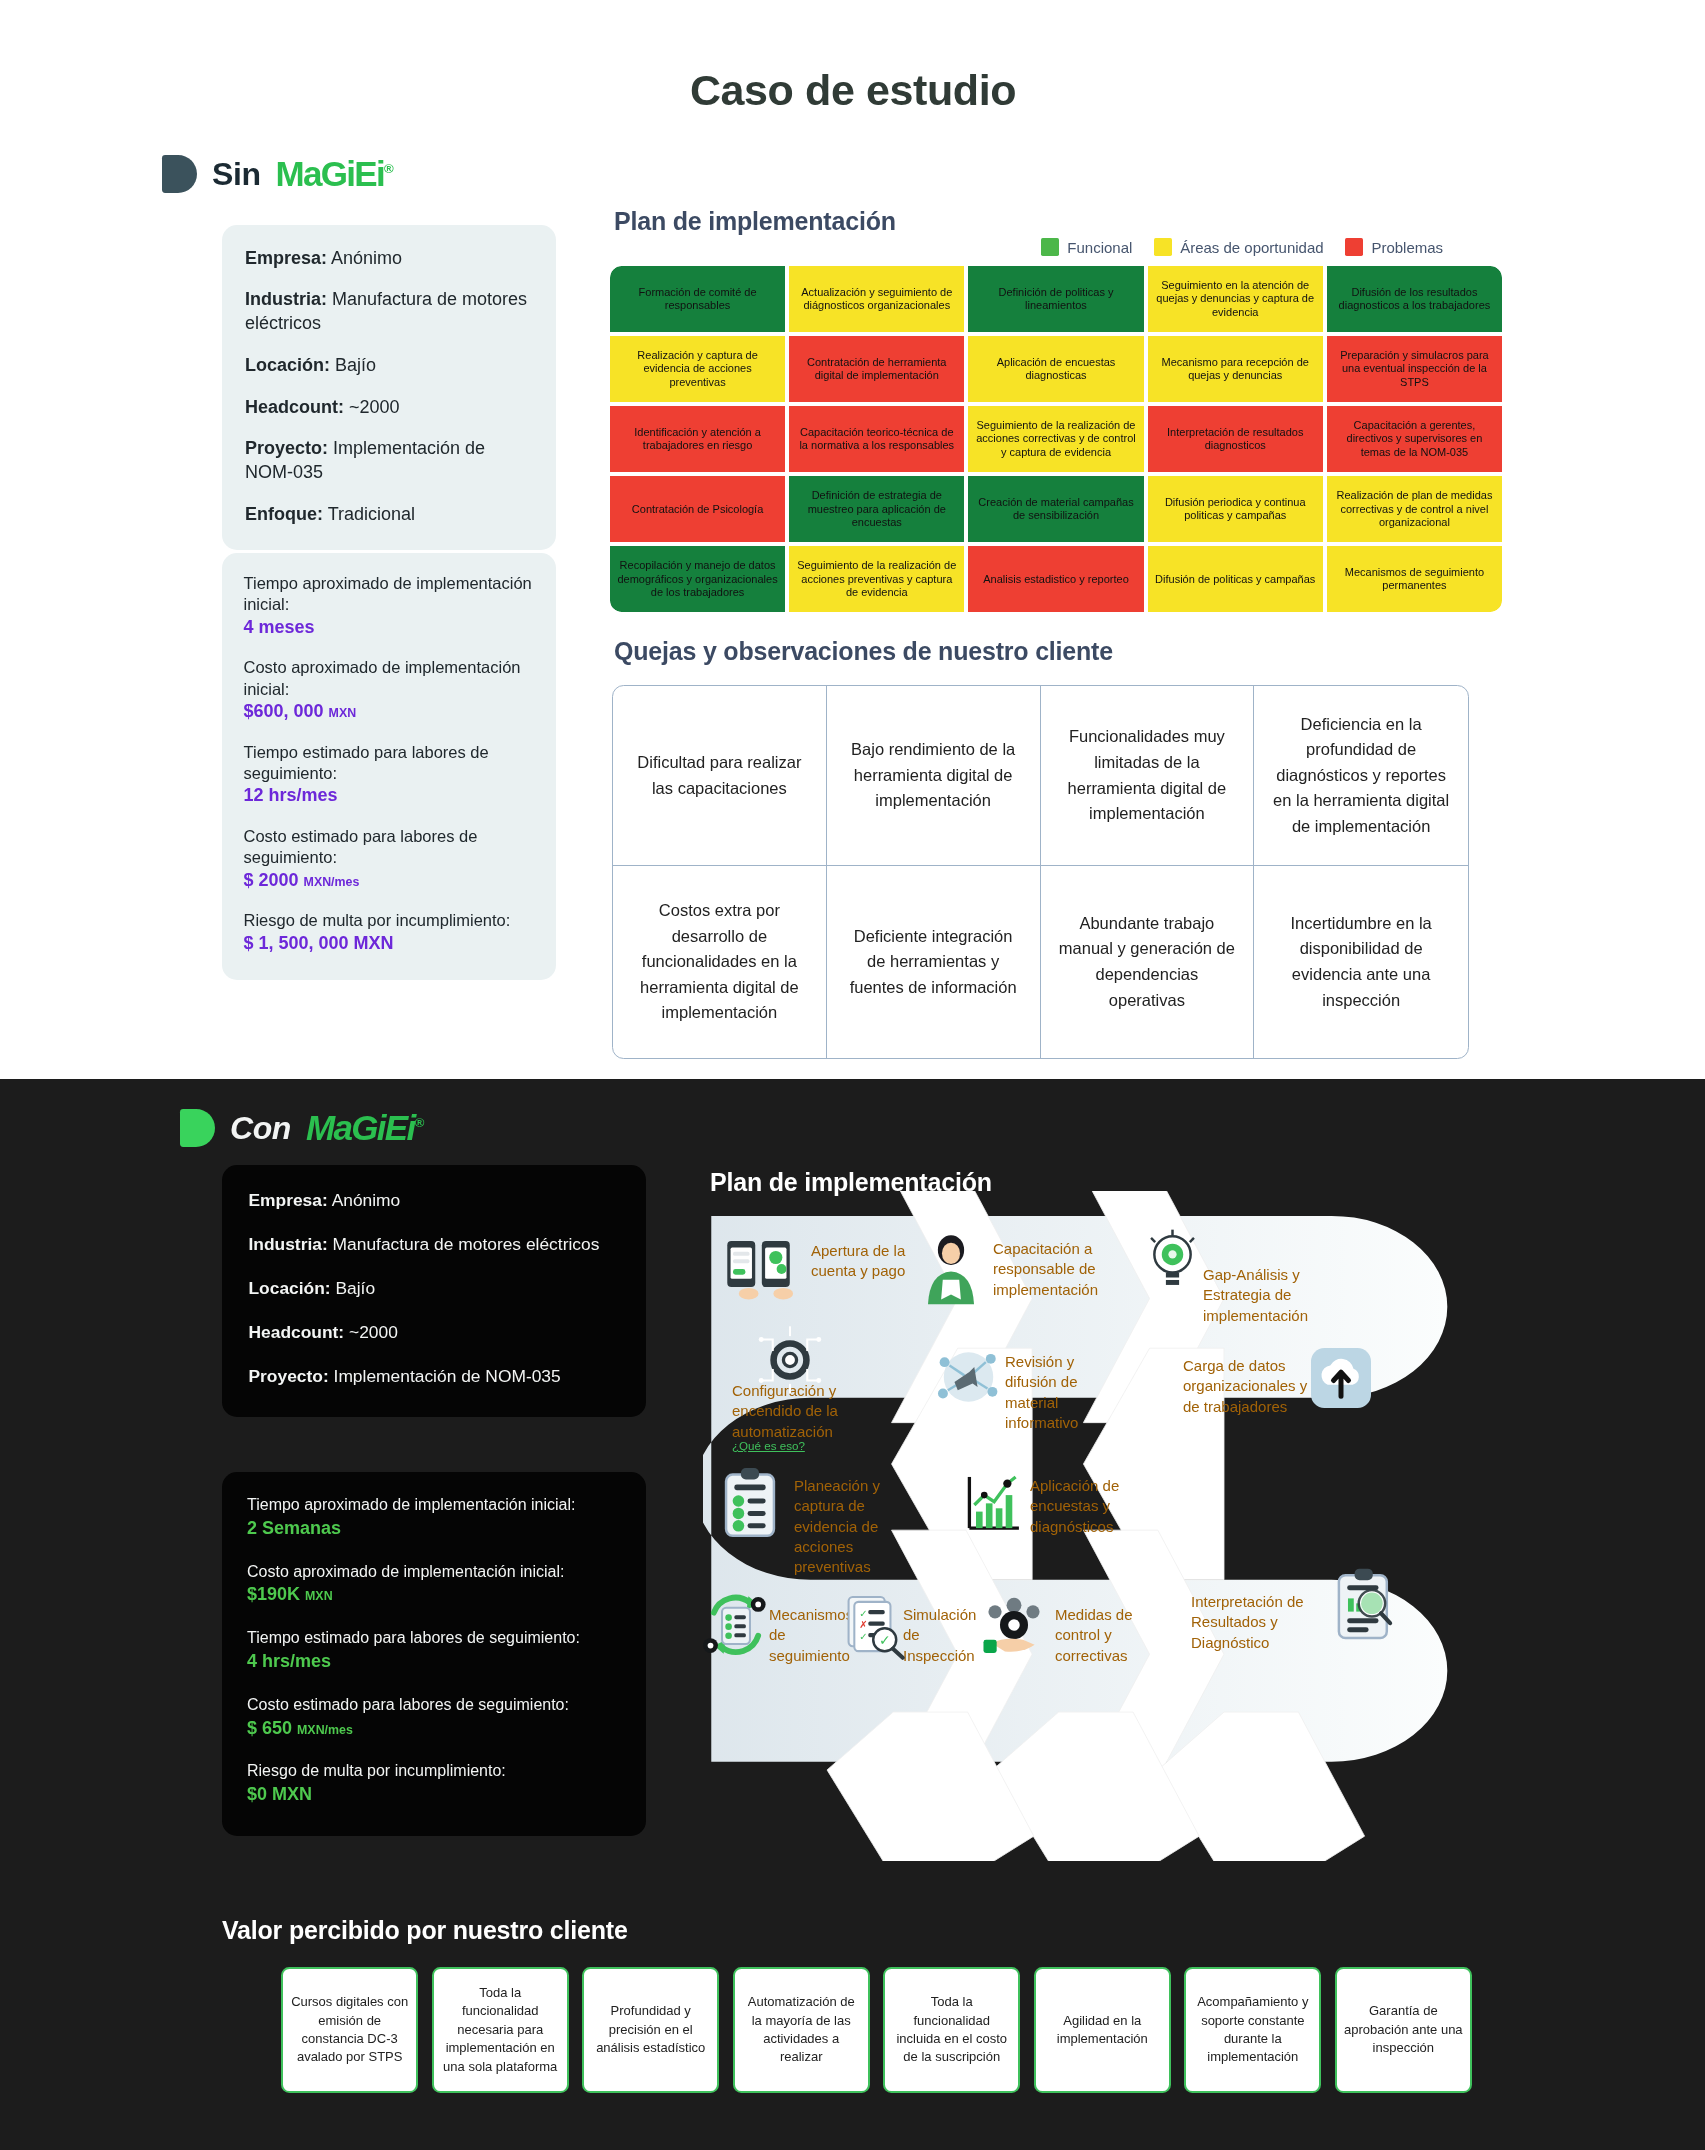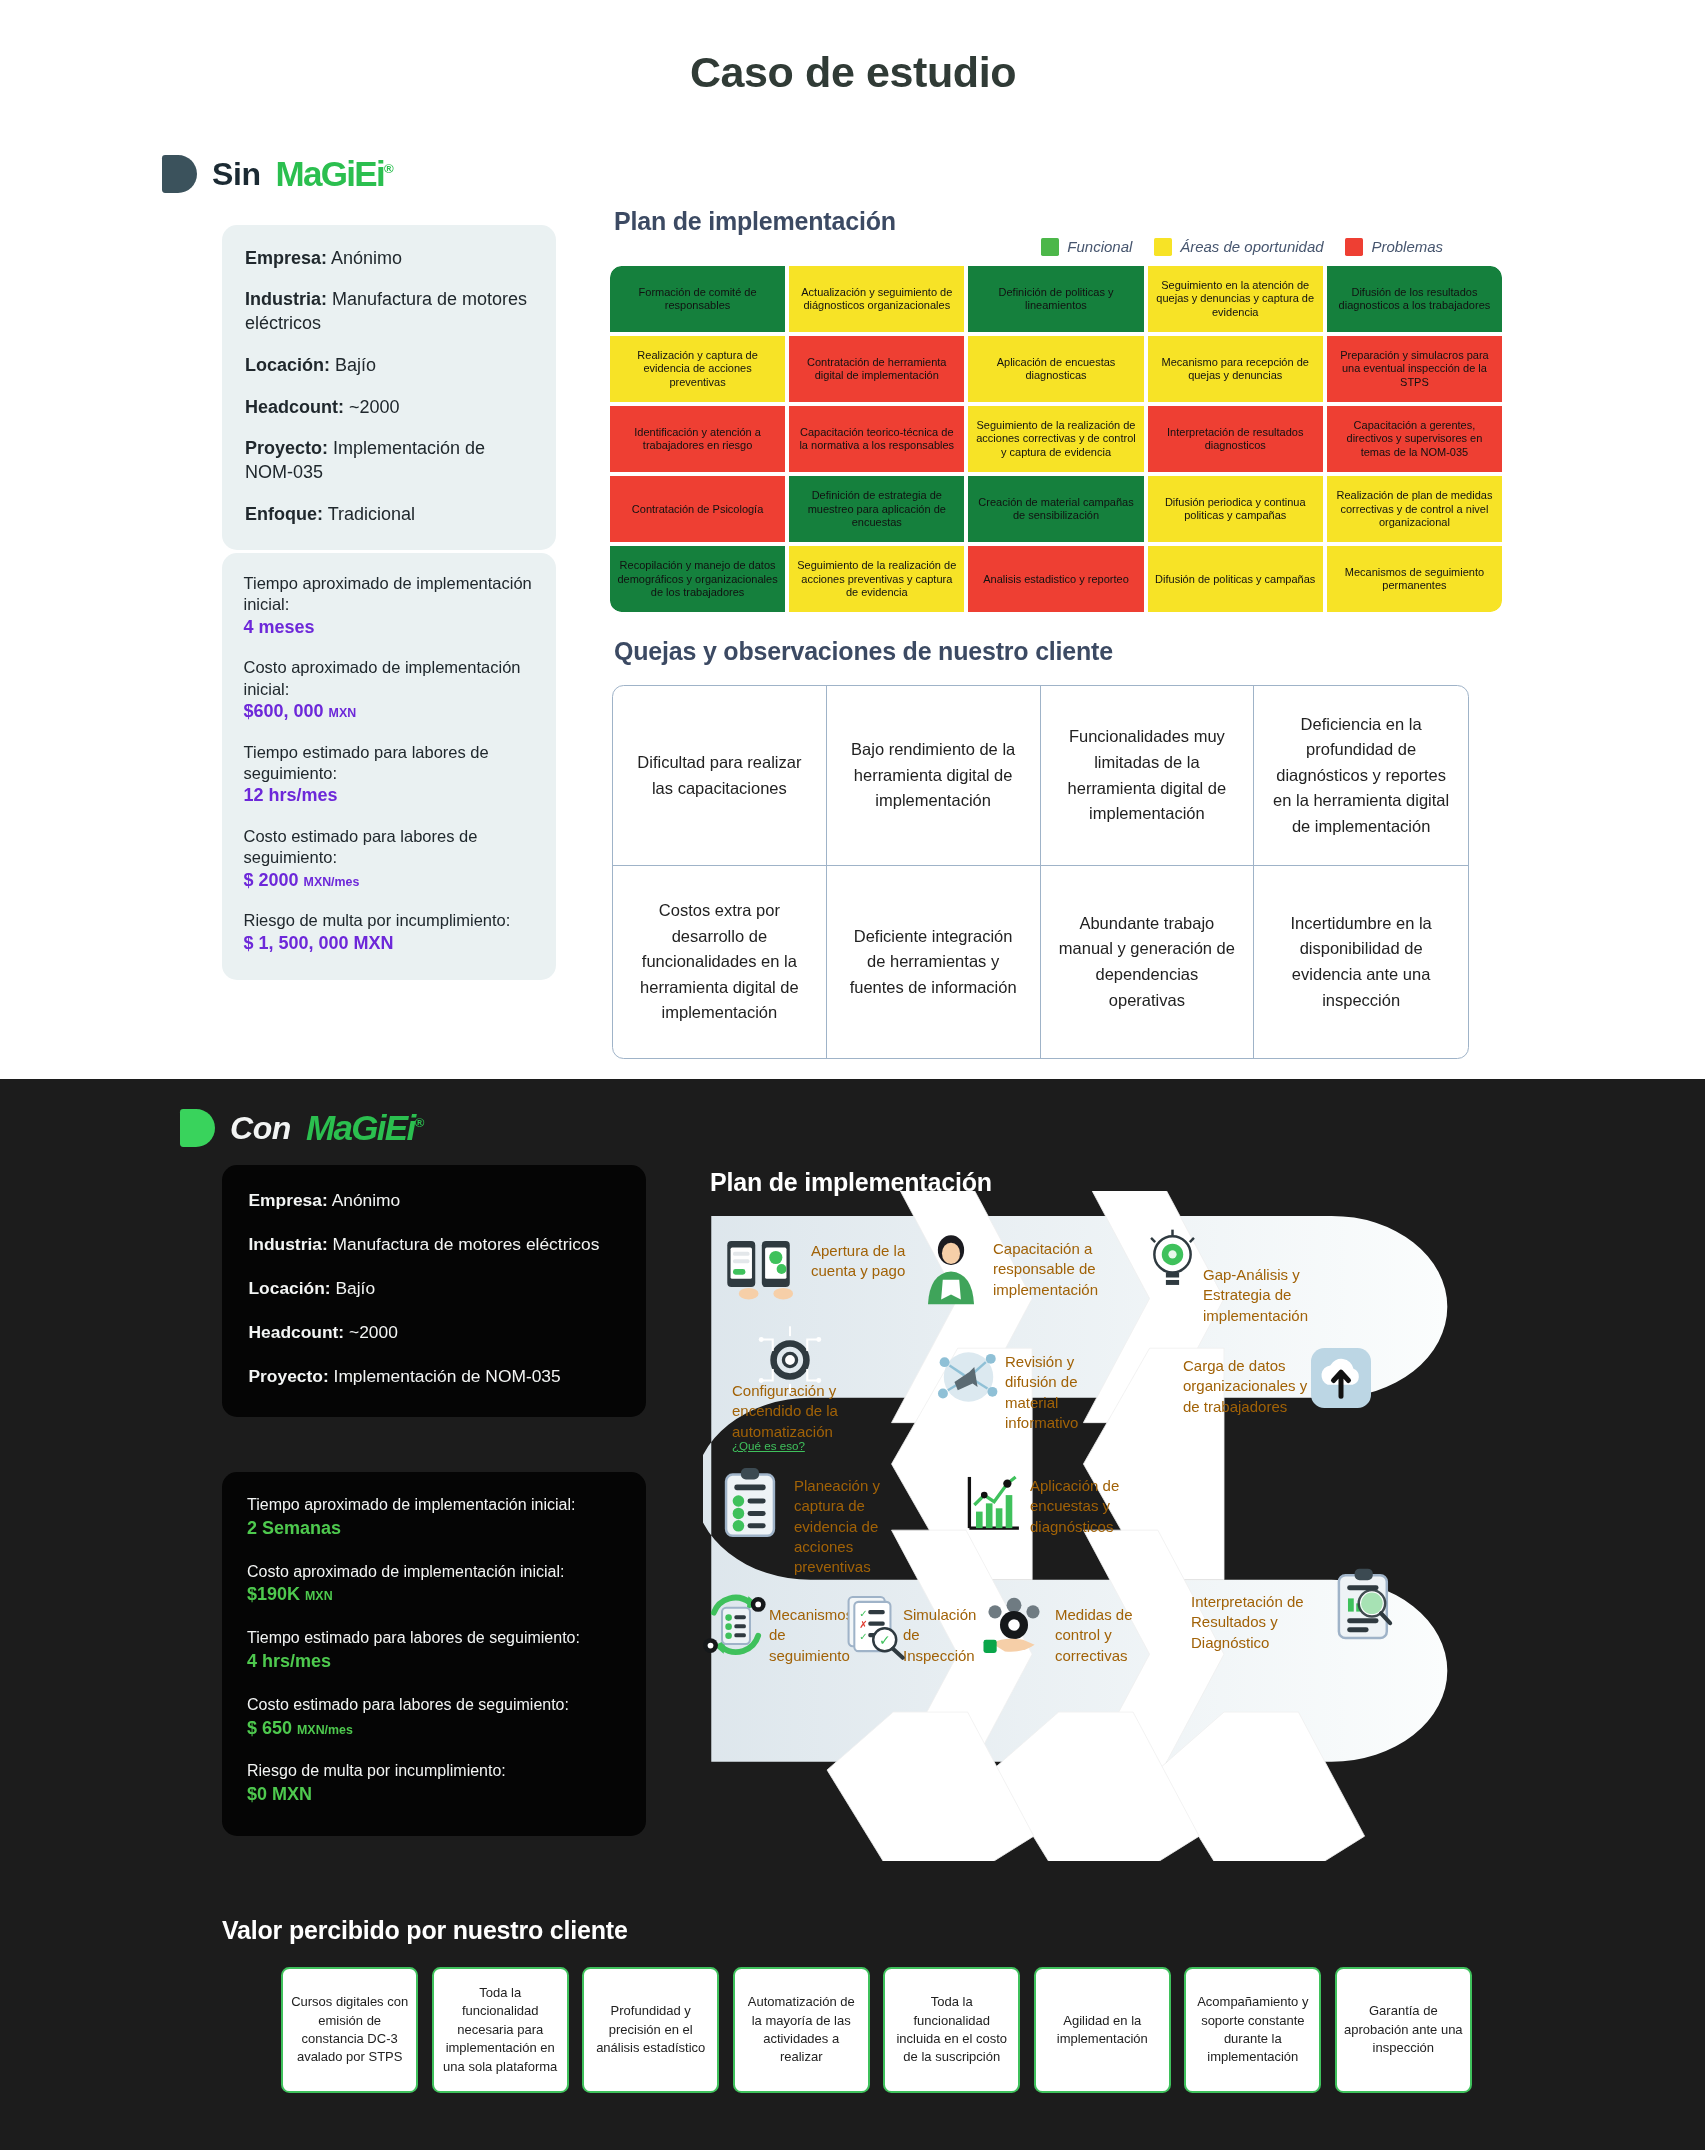--- a/index.html
+++ b/index.html
@@ -12,21 +12,21 @@
     overflow: hidden;
     position: relative;
   }
 
   
   .light-section {
     position: relative;
     width: 1706px;
     height: 1079px;
     background: #ffffff;
-    padding: 0;
+    padding: 18px;
   }
   .main-title {
     text-align: center;
     font-size: 43px;
     font-weight: bold;
     color: #303b36;
     padding-top: 48px;
     letter-spacing: -0.4px;
   }
 
@@ -91,21 +91,21 @@
     letter-spacing: -0.2px;
   }
   #plan-head-light { left: 614px; top: 207px; }
   #quejas-head { left: 614px; top: 637px; }
 
   
   .legend {
     position: absolute; left: 1041px; top: 238px;
     display: flex; align-items: center; gap: 21.5px;
   }
-  .legend .item { display: flex; gap: 8.3px; font-style: italic; }
+  .legend .item { display: flex; align-items: center; gap: 8.3px; }
   .legend .sw { width: 18px; height: 18px; border-radius: 1.7px; }
   .legend .lbl { font-size: 15px; color: #46556e; }
 
   
   .matrix {
     position: absolute;
     left: 610px; top: 266px;
     width: 892px;
     display: grid;
     grid-template-columns: repeat(5, 1fr);

